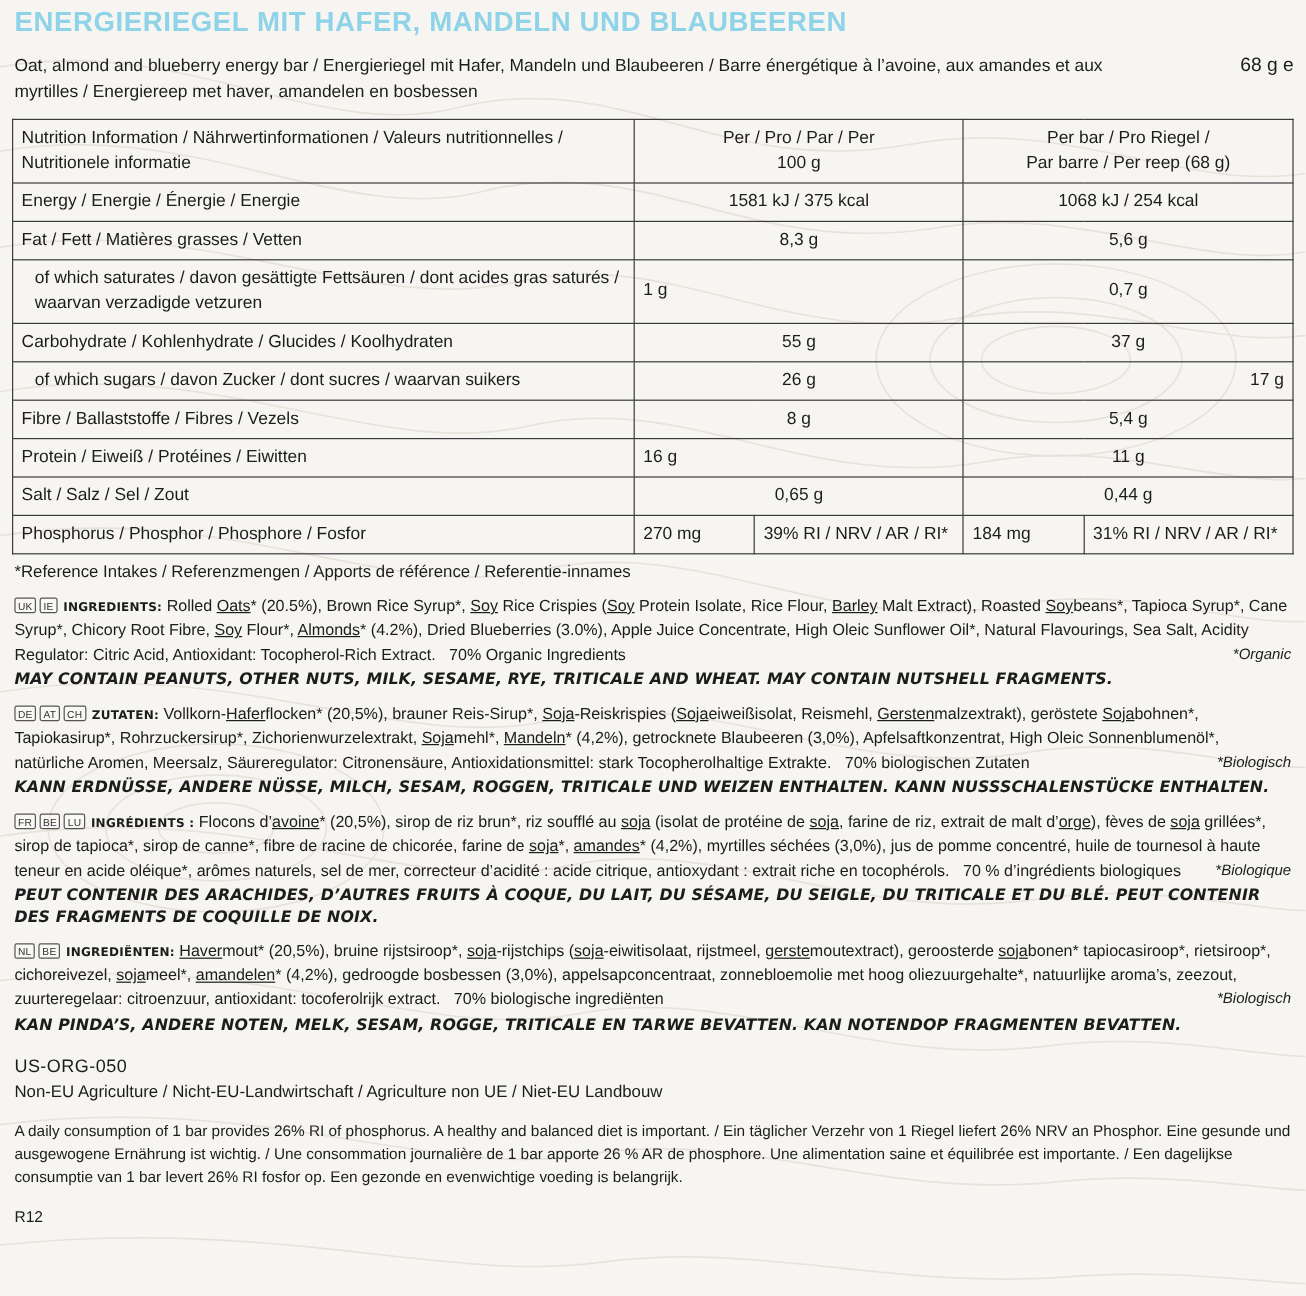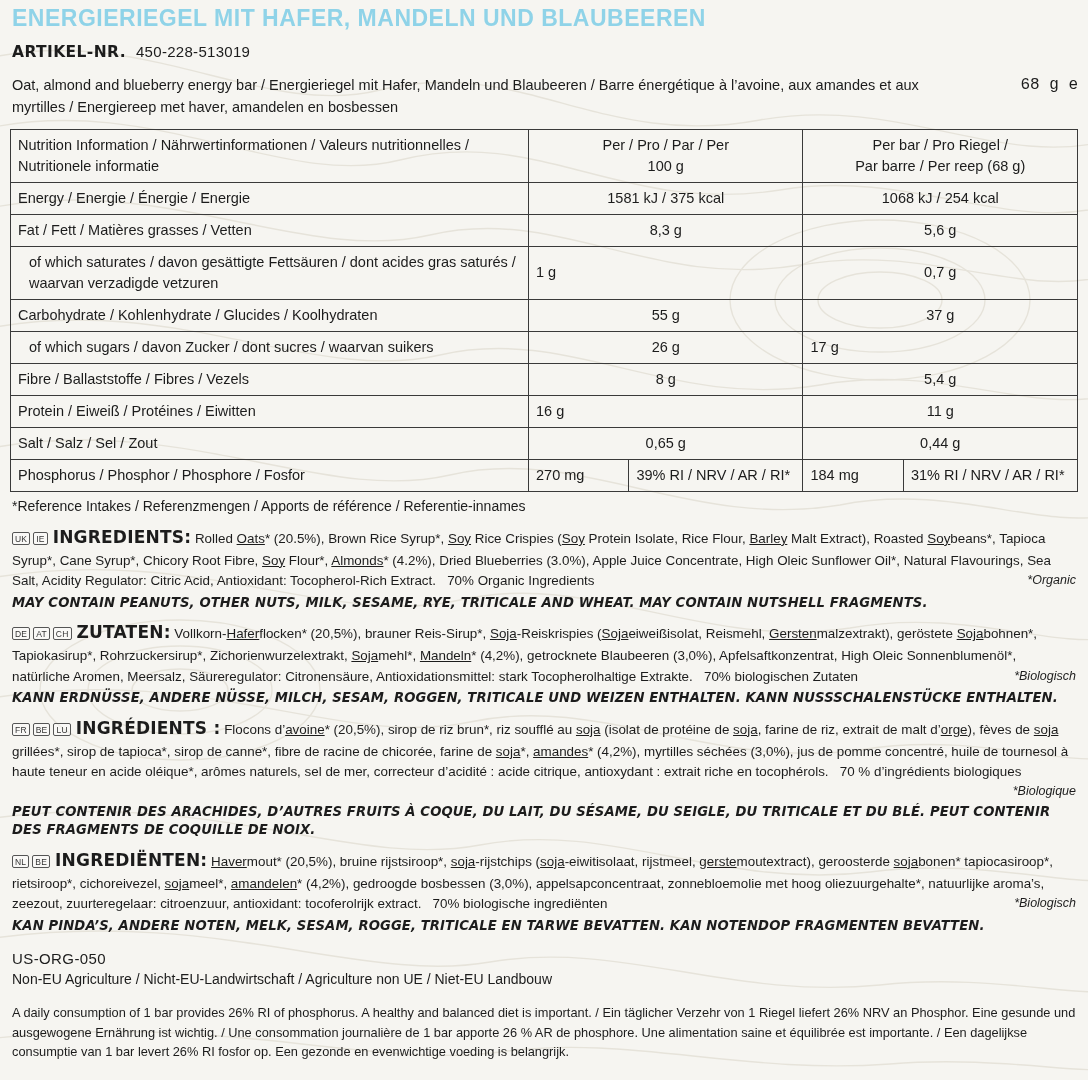--- a/index.html
+++ b/index.html
@@ -67,21 +67,20 @@
   .desc-text {
     font-size: 14.5px;
     line-height: 1.5;
     max-width: 930px;
   }
   .weight {
     font-size: 16px;
     white-space: nowrap;
     padding-left: 14px;
     padding-top: 1px;
-    font-family: Liberation Mono, monospace;
   }
 
   
   table.nutri {
     width: 100%;
     border-collapse: collapse;
     font-size: 14.5px;
     table-layout: fixed;
   }
   table.nutri td {
@@ -126,21 +125,21 @@
     line-height: 10px;
     padding: 1px 2px 0 2px;
     font-family: "Liberation Sans", sans-serif;
     letter-spacing: 0.2px;
     background: rgba(255,255,255,0.35);
     color: #333;
   }
   .ing-label {
     font-family: "DejaVu Sans", sans-serif;
     font-weight: bold;
-    font-size: 17px;
+    font-size: 10px;
     letter-spacing: 0.2px;
     margin-top: 11px;
   }
   .allergen {
     font-family: "DejaVu Sans", sans-serif;
     font-weight: bold;
     font-size: 13.2px;
     letter-spacing: 0.1px;
     margin: 2px 2px 0 2px;
     line-height: 1.35;
@@ -198,24 +197,20 @@
     <ellipse cx="180" cy="690" rx="140" ry="70"></ellipse>
     <ellipse cx="180" cy="690" rx="92" ry="44"></ellipse>
     <ellipse cx="180" cy="690" rx="48" ry="21"></ellipse>
   </g>
 </svg>
 
 <div class="page">
 
   <div class="product-title" style="color: rgb(143, 211, 232);">ENERGIERIEGEL MIT HAFER, MANDELN UND BLAUBEEREN</div>
 
-  <div class="artikel-row">
-    <span class="artikel-label">ARTIKEL-NR.</span>
-    <span class="artikel-value">450-228-513019</span>
-  </div>
 
   <div class="desc-row">
     <div class="desc-text">Oat, almond and blueberry energy bar / Energieriegel mit Hafer, Mandeln und Blaubeeren / Barre énergétique à l’avoine, aux amandes et aux myrtilles / Energiereep met haver, amandelen en bosbessen</div>
     <div class="weight">68 g e</div>
   </div>
 
   <table class="nutri">
     <colgroup>
       <col class="col-name">
         <col class="col-split-1">
@@ -252,21 +247,21 @@
         <td colspan="2" style="text-align:center">0,7 g</td>
       </tr>
       <tr>
         <td>Carbohydrate / Kohlenhydrate / Glucides / Koolhydraten</td>
         <td colspan="2" style="text-align:center">55 g</td>
         <td colspan="2" style="text-align:center">37 g</td>
       </tr>
       <tr>
         <td class="indent">of which sugars / davon Zucker / dont sucres / waarvan suikers</td>
         <td colspan="2" style="text-align:center">26 g</td>
-        <td colspan="2" style="text-align:left">17 g</td>
+        <td colspan="2" style="text-align:right">17 g</td>
       </tr>
       <tr>
         <td>Fibre / Ballaststoffe / Fibres / Vezels</td>
         <td colspan="2" style="text-align:center">8 g</td>
         <td colspan="2" style="text-align:center">5,4 g</td>
       </tr>
       <tr>
         <td>Protein / Eiweiß / Protéines / Eiwitten</td>
         <td colspan="2" style="text-align:left">16 g</td>
         <td colspan="2" style="text-align:center">11 g</td>

